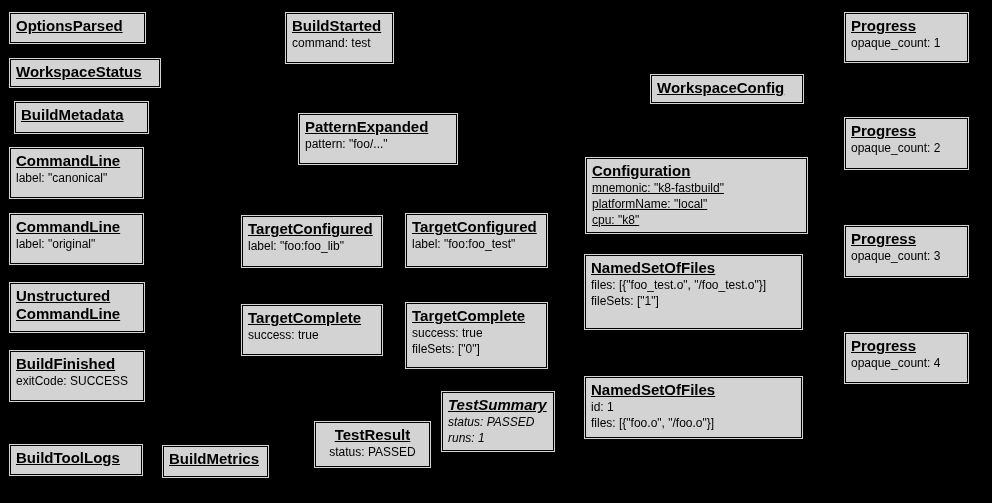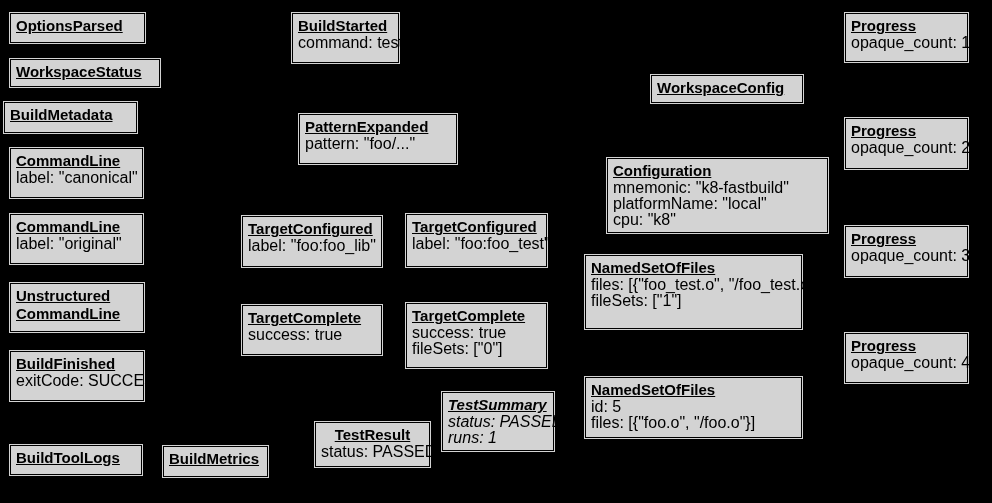--- a/index.html
+++ b/index.html
@@ -25,39 +25,39 @@
     padding: 3px 5px 4px 5px;
   }
   .node .t {
     font-size: 15px;
     line-height: 18px;
     font-weight: bold;
     text-decoration: underline;
     white-space: pre-line;
   }
   .node .p {
-    font-size: 16px;
+    font-size: 12px;
     line-height: 16px;
     white-space: nowrap;
   }
 </style>
 </head>
 <body>
 
 <div id="canvas">
 
   <div class="node" style="left:10px; top:13px; width:135px; min-height:30px;">
     <div class="t">OptionsParsed</div>
   </div>
 
   <div class="node" style="left:10px; top:59px; width:150px; min-height:28px;">
     <div class="t">WorkspaceStatus</div>
   </div>
 
-  <div class="node" style="left:4px; top:102px; width:133px; min-height:31px;">
+  <div class="node" style="left:15px; top:102px; width:133px; min-height:31px;">
     <div class="t">BuildMetadata</div>
   </div>
 
   <div class="node" style="left:10px; top:148px; width:133px; min-height:50px;">
     <div class="t">CommandLine</div>
     <div class="p">label: "canonical"</div>
   </div>
 
   <div class="node" style="left:10px; top:214px; width:133px; min-height:50px;">
     <div class="t">CommandLine</div>
@@ -75,21 +75,21 @@
   </div>
 
   <div class="node" style="left:10px; top:445px; width:132px; min-height:30px;">
     <div class="t">BuildToolLogs</div>
   </div>
 
   <div class="node" style="left:163px; top:446px; width:105px; min-height:31px;">
     <div class="t">BuildMetrics</div>
   </div>
 
-  <div class="node" style="left:292px; top:13px; width:107px; min-height:50px;">
+  <div class="node" style="left:286px; top:13px; width:107px; min-height:50px;">
     <div class="t">BuildStarted</div>
     <div class="p">command: test</div>
   </div>
 
   <div class="node" style="left:299px; top:114px; width:158px; min-height:50px;">
     <div class="t">PatternExpanded</div>
     <div class="p">pattern: "foo/..."</div>
   </div>
 
   <div class="node" style="left:242px; top:216px; width:140px; min-height:51px;">
@@ -121,36 +121,36 @@
   <div class="node" style="left:442px; top:392px; width:112px; min-height:58px;font-style:italic;">
     <div class="t">TestSummary</div>
     <div class="p">status: PASSED</div>
     <div class="p">runs: 1</div>
   </div>
 
   <div class="node" style="left:651px; top:75px; width:152px; min-height:28px;">
     <div class="t">WorkspaceConfig</div>
   </div>
 
-  <div class="node" style="left:607px; top:158px; width:221px; min-height:70px;">
+  <div class="node" style="left:586px; top:158px; width:221px; min-height:70px;text-decoration:underline;">
     <div class="t">Configuration</div>
     <div class="p">mnemonic: "k8-fastbuild"</div>
     <div class="p">platformName: "local"</div>
     <div class="p">cpu: "k8"</div>
   </div>
 
   <div class="node" style="left:585px; top:255px; width:217px; min-height:74px;">
     <div class="t">NamedSetOfFiles</div>
     <div class="p">files: [{"foo_test.o", "/foo_test.o"}]</div>
     <div class="p">fileSets: ["1"]</div>
   </div>
 
   <div class="node" style="left:585px; top:377px; width:217px; min-height:61px;">
     <div class="t">NamedSetOfFiles</div>
-    <div class="p">id: 5</div>
+    <div class="p">id: 1</div>
     <div class="p">files: [{"foo.o", "/foo.o"}]</div>
   </div>
 
   <div class="node" style="left:845px; top:13px; width:123px; min-height:49px;">
     <div class="t">Progress</div>
     <div class="p">opaque_count: 1</div>
   </div>
 
   <div class="node" style="left:845px; top:118px; width:123px; min-height:51px;">
     <div class="t">Progress</div>

